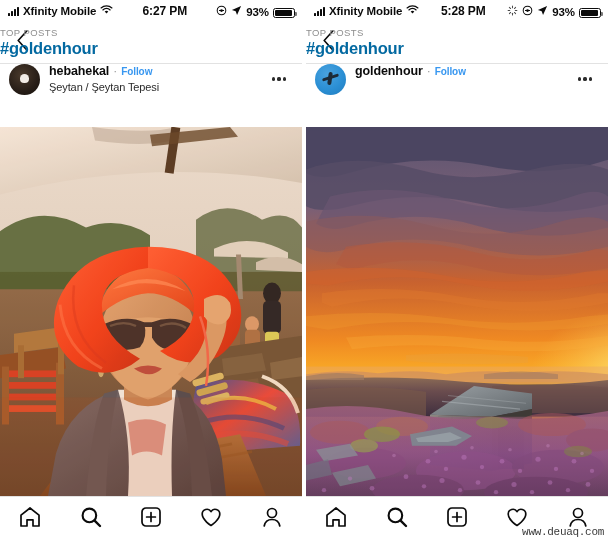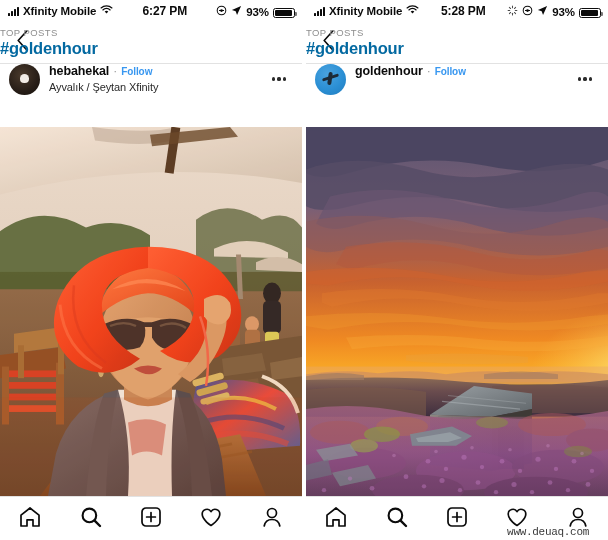--- a/index.html
+++ b/index.html
@@ -249,21 +249,21 @@
   }
   .tab {
     width: 44px; height: 34px;
     display: flex;
     align-items: center;
     justify-content: center;
     cursor: pointer;
   }
   .watermark {
     position: absolute;
-    right: 19px;
+    right: 4px;
     bottom: 2px;
     font-size: 11px;
     color: #3a3a3a;
     font-family: "Liberation Mono", monospace;
     letter-spacing: -0.3px;
     white-space: nowrap;
     pointer-events: none;
   }
 </style>
 </head>
@@ -330,21 +330,21 @@
     <div class="post-header">
       <div class="avatar dark">
           <span class="glyph"></span>
         </div>
       <div class="post-meta">
         <div class="meta-line1">
           <span class="username">hebahekal</span>
           <span class="dot-sep">·</span>
           <span class="follow">Follow</span>
         </div>
-        <div class="location">Ayvalık / Şeytan Xfinity</div>
+        <div class="location">Şeytan / Şeytan Tepesi</div>
       </div>
       <div class="more-btn">
           <i></i>
           <i></i>
           <i></i>
         </div>
     </div>
 
     <div class="photo">
       <svg viewBox="0 0 302 382" preserveAspectRatio="none">

